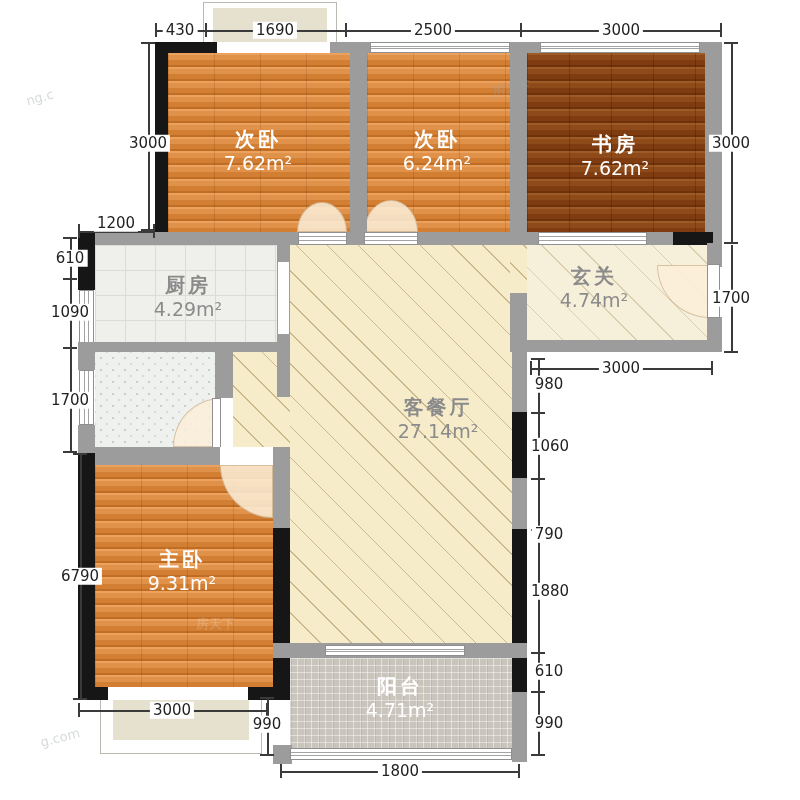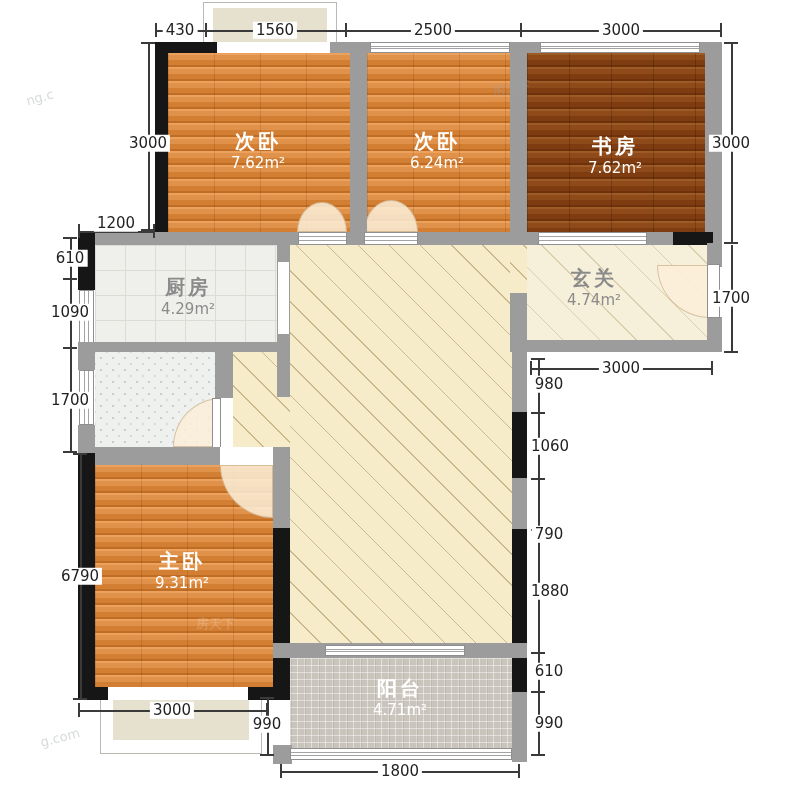--- a/index.html
+++ b/index.html
@@ -45,21 +45,21 @@
   
   .dline{position:absolute;background:#3a3a3a;}
   .tick{position:absolute;background:#3a3a3a;}
   .tv{width:1.5px;height:14px;}
   .th{width:14px;height:1.5px;}
   .dlabel{position:absolute;font-size:15px;color:#222;background:#fff;padding:0 3px;
           transform:translate(-50%,-50%);white-space:nowrap;line-height:1.1;}
   
   .rlabel{position:absolute;transform:translate(-50%,-50%);text-align:center;}
   .rlabel .nm{display:block;font-size:20px;font-weight:bold;letter-spacing:3px;line-height:1.3;}
-  .rlabel .ar{display:block;font-size:15px;letter-spacing:0;line-height:1.2;}
+  .rlabel .ar{display:block;font-size:19px;letter-spacing:0;line-height:1.2;}
   .lab-light{color:#ffffff;}
   .lab-gray{color:#8b8b8b;}
   .wm{position:absolute;font-size:13px;color:#9aa4a8;opacity:.4;white-space:nowrap;}
   .wm-light{color:#ffffff;opacity:.22;}
 </style>
 </head>
 <body>
 
 <div id="plan">
 
@@ -140,21 +140,21 @@
   <div class="wall" style="left:273px;top:745px;width:19px;height:19px"></div>
   <div class="win win-h" style="left:290px;top:748px;width:222px;height:12px"></div>
 
   <div class="dline" style="left:155px;top:30px;width:567px;height:1.5px"></div>
   <div class="tick tv" style="left:155px;top:23px"></div>
   <div class="tick tv" style="left:205px;top:23px"></div>
   <div class="tick tv" style="left:345px;top:23px"></div>
   <div class="tick tv" style="left:520px;top:23px"></div>
   <div class="tick tv" style="left:720px;top:23px"></div>
   <div class="dlabel" style="left:180px;top:30px">430</div>
-  <div class="dlabel" style="left:275px;top:30px">1560</div>
+  <div class="dlabel" style="left:275px;top:30px">1690</div>
   <div class="dlabel" style="left:433px;top:30px">2500</div>
   <div class="dlabel" style="left:621px;top:30px">3000</div>
 
   <div class="dline" style="left:148px;top:42px;width:1.5px;height:188px"></div>
   <div class="tick th" style="left:141px;top:42px"></div>
   <div class="tick th" style="left:141px;top:229px"></div>
   <div class="dlabel" style="left:148px;top:143px">3000</div>
   <div class="dline" style="left:78px;top:231px;width:77px;height:1.5px"></div>
   <div class="tick tv" style="left:78px;top:224px"></div>
   <div class="tick tv" style="left:153px;top:224px"></div>
@@ -227,20 +227,24 @@
     <span class="ar">7.62m²</span>
   </div>
   <div class="rlabel lab-gray" style="left:188px;top:296px">
     <span class="nm">厨房</span>
     <span class="ar">4.29m²</span>
   </div>
   <div class="rlabel lab-gray" style="left:594px;top:287px">
     <span class="nm">玄关</span>
     <span class="ar">4.74m²</span>
   </div>
+  <div class="rlabel lab-gray" style="left:438px;top:418px">
+    <span class="nm">客餐厅</span>
+    <span class="ar">27.14m²</span>
+  </div>
   <div class="rlabel lab-light" style="left:182px;top:570px">
     <span class="nm">主卧</span>
     <span class="ar">9.31m²</span>
   </div>
   <div class="rlabel lab-light" style="left:400px;top:697px">
     <span class="nm">阳台</span>
     <span class="ar">4.71m²</span>
   </div>
 
   <span class="wm" style="left:26px;top:90px;transform:rotate(-15deg)">ng.c</span>

